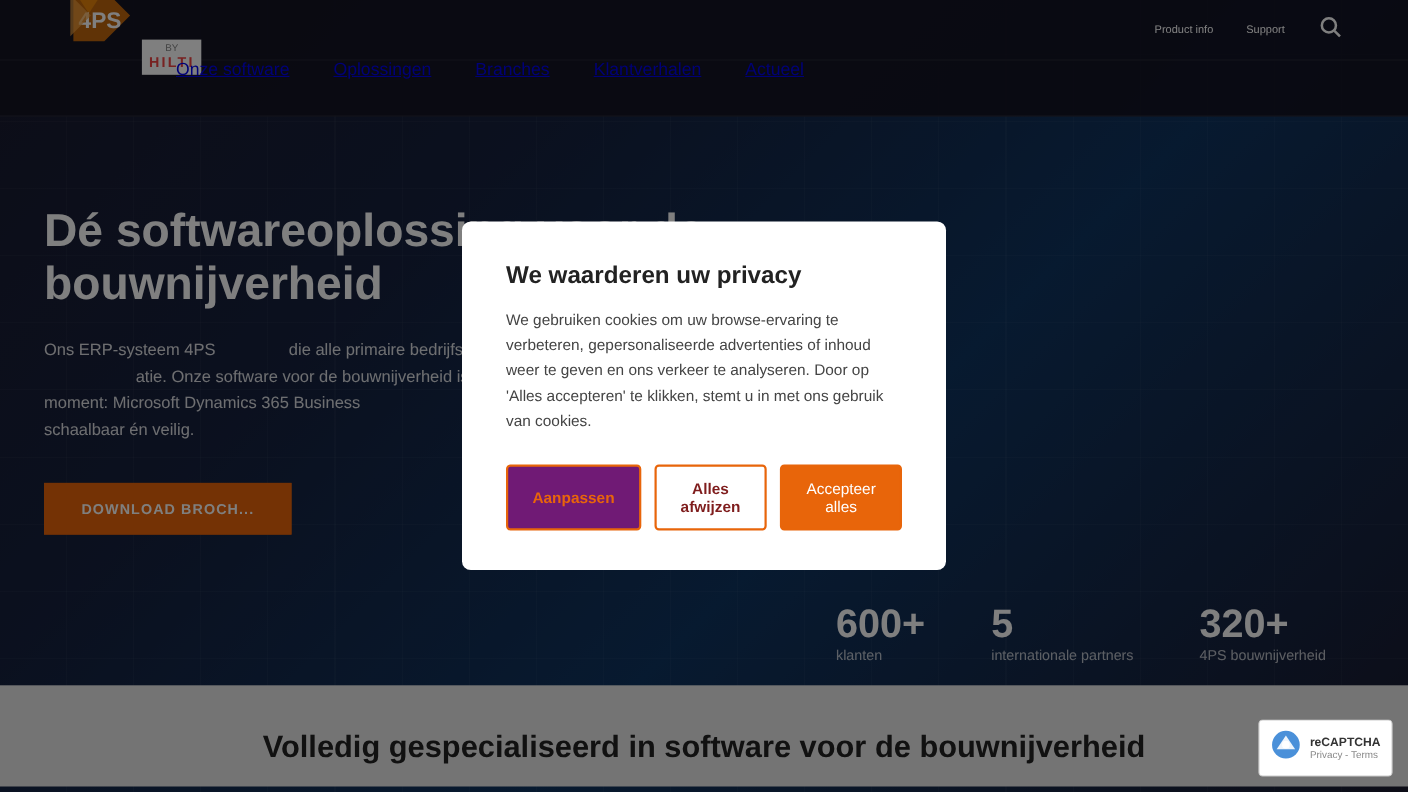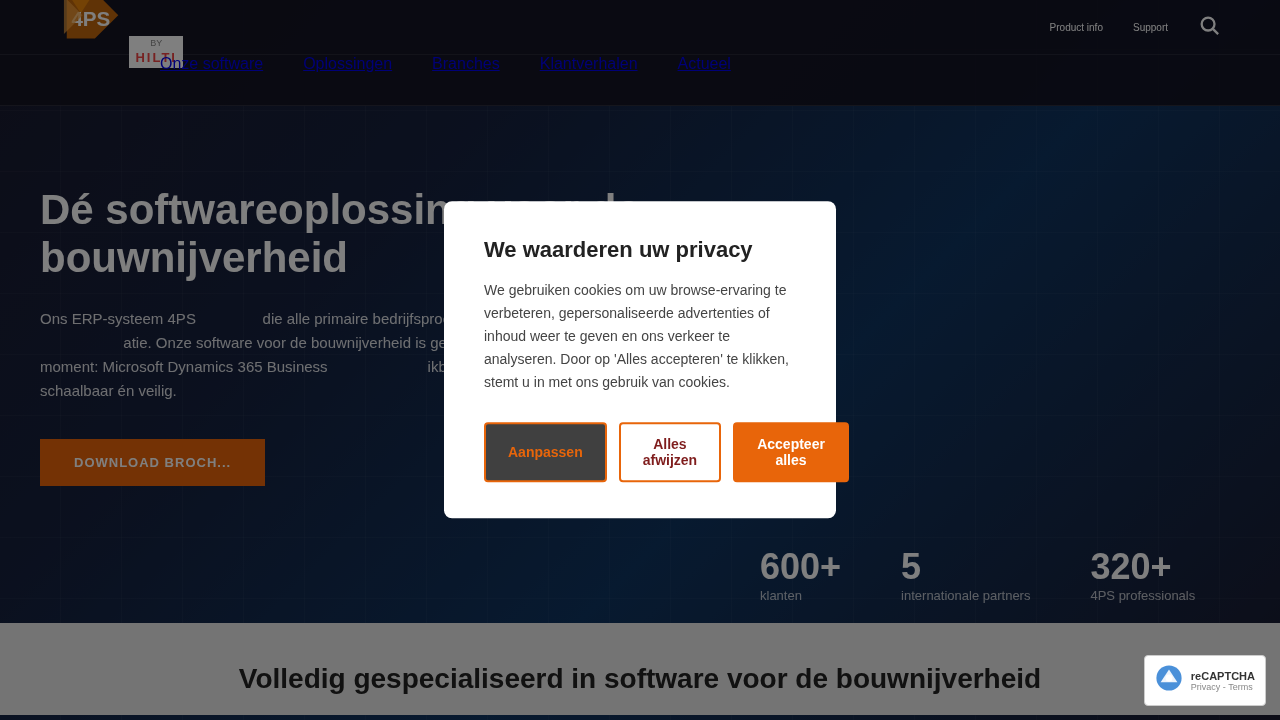--- a/index.html
+++ b/index.html
@@ -179,21 +179,21 @@
 
     
     .cookie-modal {
       position: fixed;
       top: 50%;
       left: 50%;
       transform: translate(-50%, -50%);
       background: #fff;
       border-radius: 8px;
       padding: 36px 40px;
-      width: 392px;
+      width: 440px;
       z-index: 60;
       color: #333;
     }
     .cookie-modal h2 {
       font-size: 22px;
       font-weight: 700;
       color: #222;
       margin-bottom: 16px;
     }
     .cookie-modal p {
@@ -203,21 +203,21 @@
       margin-bottom: 28px;
     }
     .cookie-buttons {
       display: flex;
       gap: 12px;
       justify-content: flex-start;
     }
     .btn-aanpassen {
       padding: 12px 22px;
       border: 2px solid #e8650a;
-      background: #404040;
+      background: #701a75;
       color: #e8650a;
       font-size: 14px;
       font-weight: 600;
       cursor: pointer;
       border-radius: 4px;
     }
     .btn-afwijzen {
       padding: 12px 22px;
       border: 2px solid #e8650a;
       background: #fff;
@@ -226,21 +226,21 @@
       font-weight: 600;
       cursor: pointer;
       border-radius: 4px;
     }
     .btn-accepteer {
       padding: 12px 22px;
       border: 2px solid #e8650a;
       background: #e8650a;
       color: #fff;
       font-size: 14px;
-      font-weight: 700;
+      font-weight: 400;
       cursor: pointer;
       border-radius: 4px;
     }
 
     
     .logo-svg {
       width: 65px;
       height: 75px;
     }
     .hilti-badge {
@@ -318,21 +318,21 @@
     <div class="stat-item">
       <div class="stat-number">600+</div>
       <div class="stat-label">klanten</div>
     </div>
     <div class="stat-item">
       <div class="stat-number">5</div>
       <div class="stat-label">internationale partners</div>
     </div>
     <div class="stat-item">
       <div class="stat-number">320+</div>
-      <div class="stat-label">4PS professionals</div>
+      <div class="stat-label">4PS bouwnijverheid</div>
     </div>
   </div>
 </section>
 
 <div class="bottom-section">
   <h2>Volledig gespecialiseerd in software voor de bouwnijverheid</h2>
 </div>
 
 <div class="overlay"></div>
 

